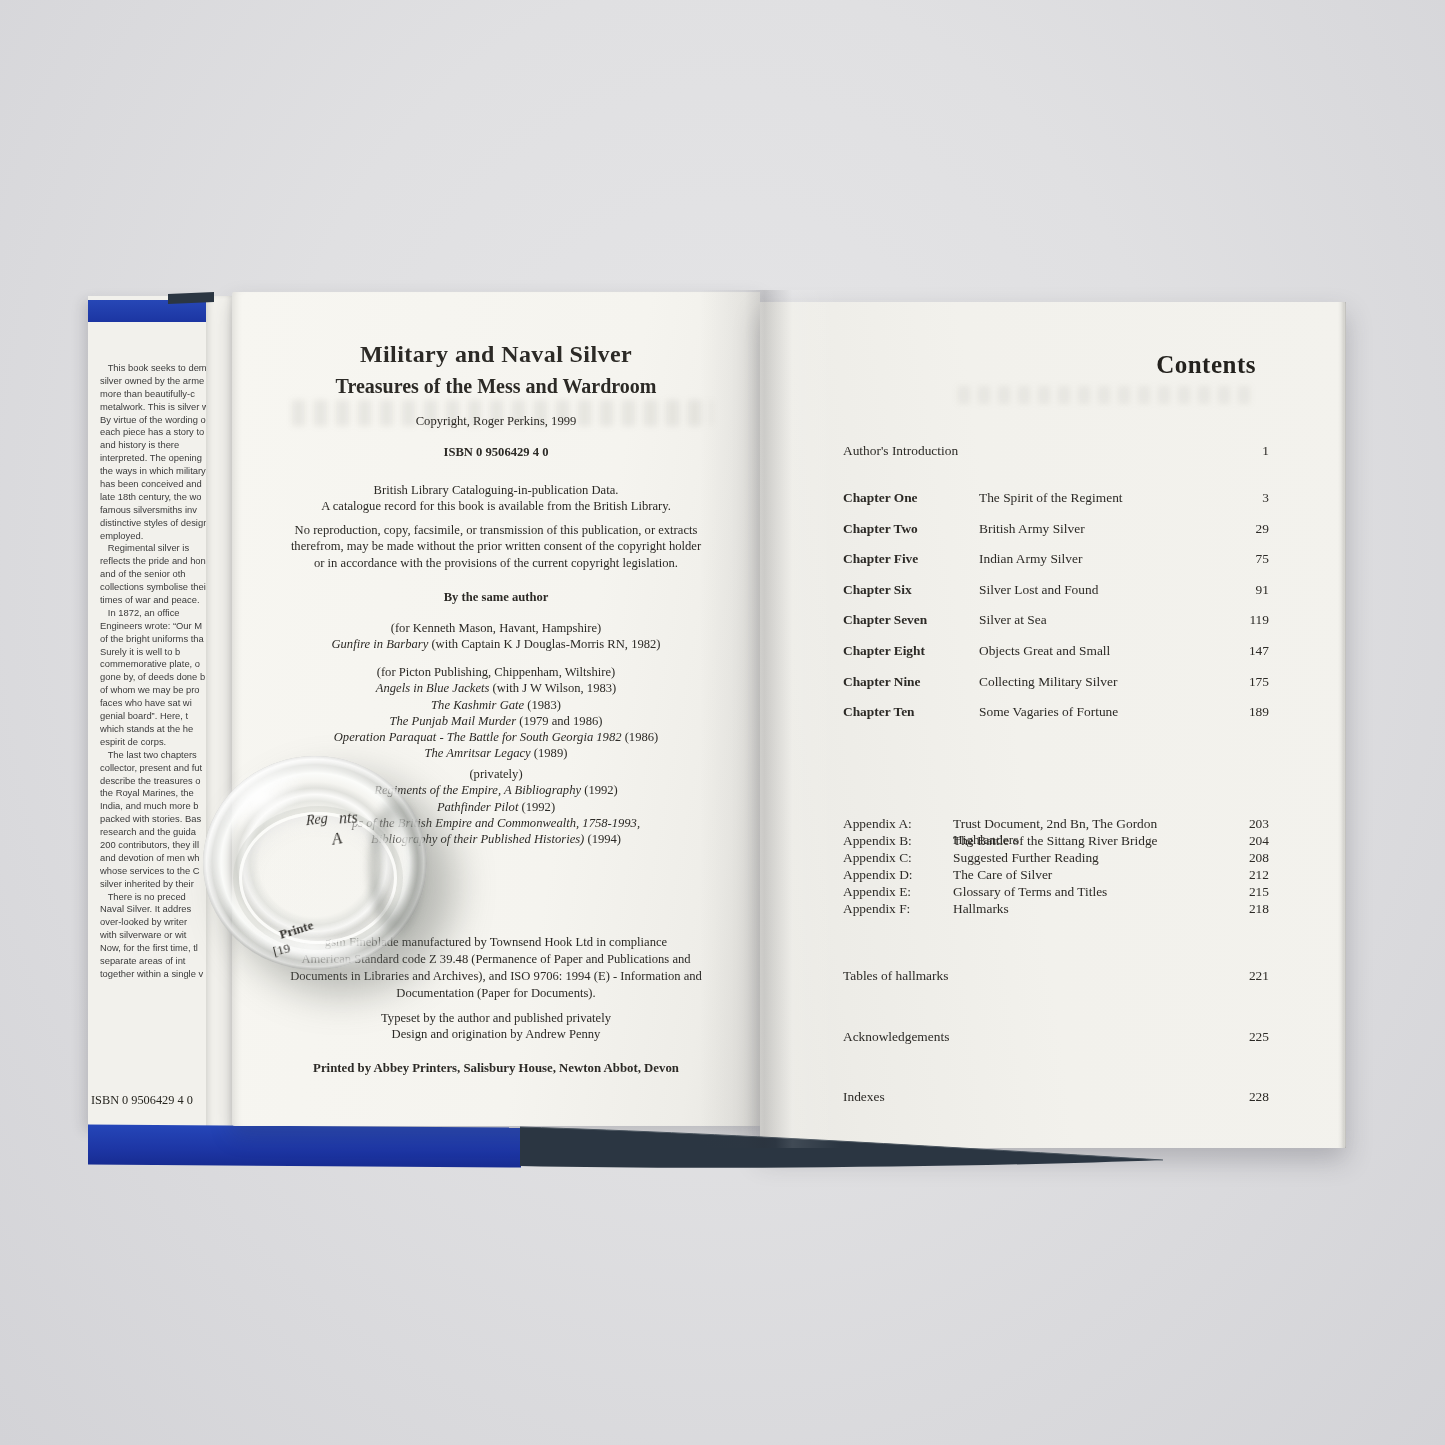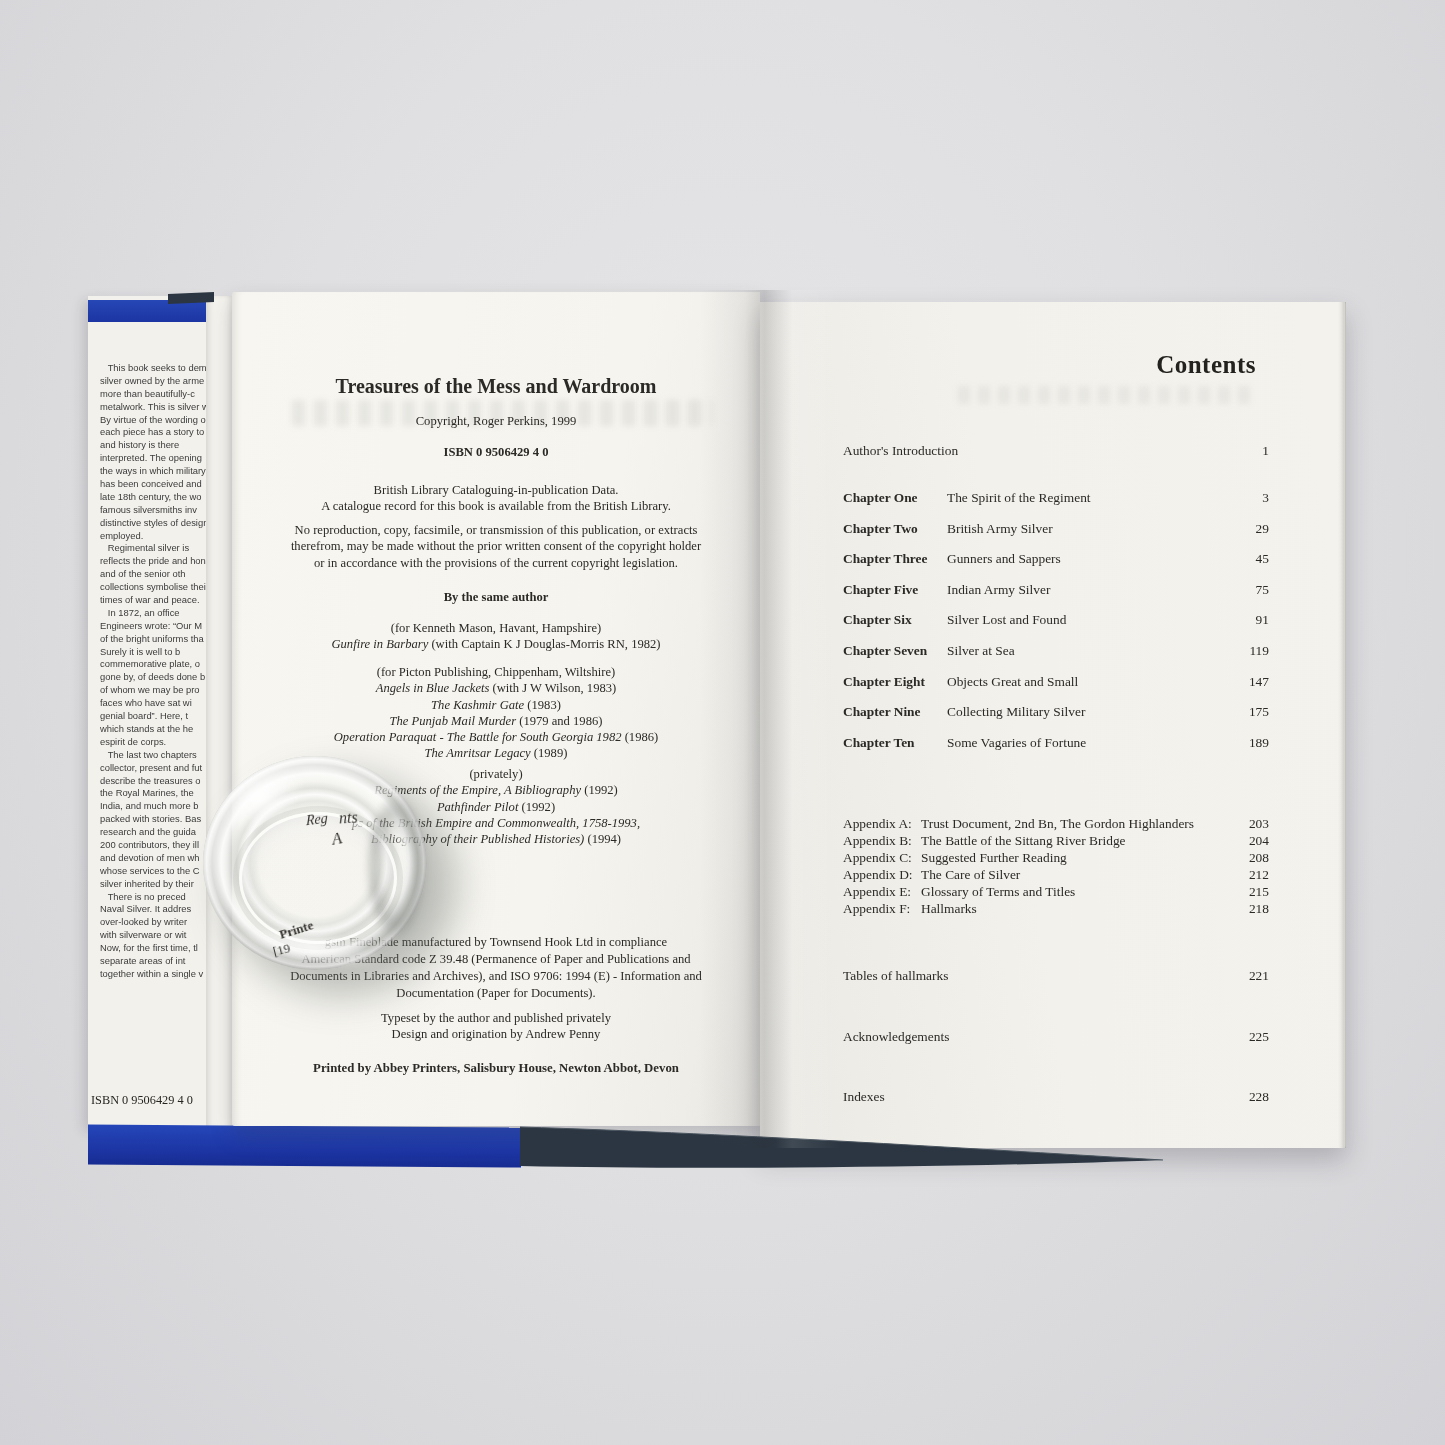--- a/index.html
+++ b/index.html
@@ -59,21 +59,21 @@
   .tp-gc{top:474px;}
   .tp-paper{top:642px;line-height:17px;}
   .tp-typeset{top:718px;}
   .tp-printed{top:768px;font-weight:bold;font-size:12.8px;}
   .it{font-style:italic;text-align:right;}
 
   
   .ct-head{position:absolute;top:46px;right:90px;margin:0;font-size:25px;line-height:34px;
     font-weight:bold;color:#24221e;letter-spacing:.5px;}
   .toc{position:absolute;left:83px;top:0;width:426px;font:13.4px "Liberation Serif",serif;color:#2c2a26;}
-  .trow{display:flex;align-items:baseline;}
+  .trow{display:flex;align-items:baseline;gap:32px;}
   .lbl{font-weight:bold;width:104px;flex:none;}
   .ttl{flex:1;text-align:left;}
   .num{width:54px;text-align:right;flex:none;}
   .introrow{position:absolute;top:141px;left:0;right:0;}
   .ch{position:absolute;top:188px;left:0;right:0;}
   .ch .trow{height:30.6px;justify-content:flex-end;}
   .ap{position:absolute;top:514px;left:0;right:0;}
   .ap .trow{height:17px;}
   .ap .lbl{font-weight:normal;width:78px;}
   .bm{position:absolute;top:638px;left:0;right:0;}
@@ -168,20 +168,21 @@
         <div class="fl">separate areas of int</div>
         <div class="fl">together within a single v</div>
       </div>
     <div class="flap-isbn">ISBN 0 9506429 4 0</div>
   </div>
   <div class="underpage"></div>
   <div class="blue-bottom"></div>
 
   <div class="page left">
     <div class="ghost g1"></div>
+    <h1 class="blk tp-title">Military and Naval Silver</h1>
     <h2 class="blk tp-sub">Treasures of the Mess and Wardroom</h2>
     <div class="blk tp-copy">Copyright, Roger Perkins, 1999</div>
     <div class="blk tp-isbn">ISBN 0 9506429 4 0</div>
     <div class="blk tp-bl">
         <div>British Library Cataloguing-in-publication Data.</div>
         <div>A catalogue record for this book is available from the British Library.</div>
       </div>
     <div class="blk tp-notice">
         <div>No reproduction, copy, facsimile, or transmission of this publication, or extracts</div>
         <div>therefrom, may be made without the prior written consent of the copyright holder</div>
@@ -231,25 +232,20 @@
       <div class="ch">
           <div class="trow">
           <span class="lbl">Chapter One</span>
           <span class="ttl">The Spirit of the Regiment</span>
           <span class="num">3</span>
         </div>
           <div class="trow">
           <span class="lbl">Chapter Two</span>
           <span class="ttl">British Army Silver</span>
           <span class="num">29</span>
-        </div>
-          <div class="trow">
-          <span class="lbl">Chapter Three</span>
-          <span class="ttl">Gunners and Sappers</span>
-          <span class="num">45</span>
         </div>
           <div class="trow">
           <span class="lbl">Chapter Five</span>
           <span class="ttl">Indian Army Silver</span>
           <span class="num">75</span>
         </div>
           <div class="trow">
           <span class="lbl">Chapter Six</span>
           <span class="ttl">Silver Lost and Found</span>
           <span class="num">91</span>

